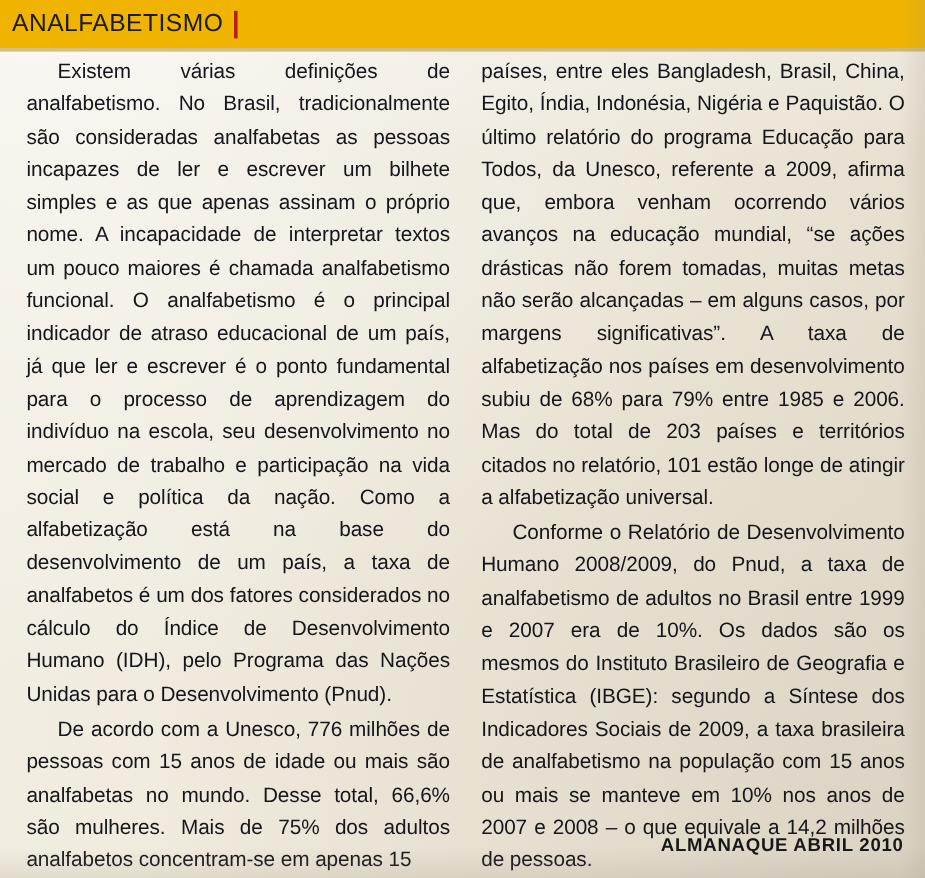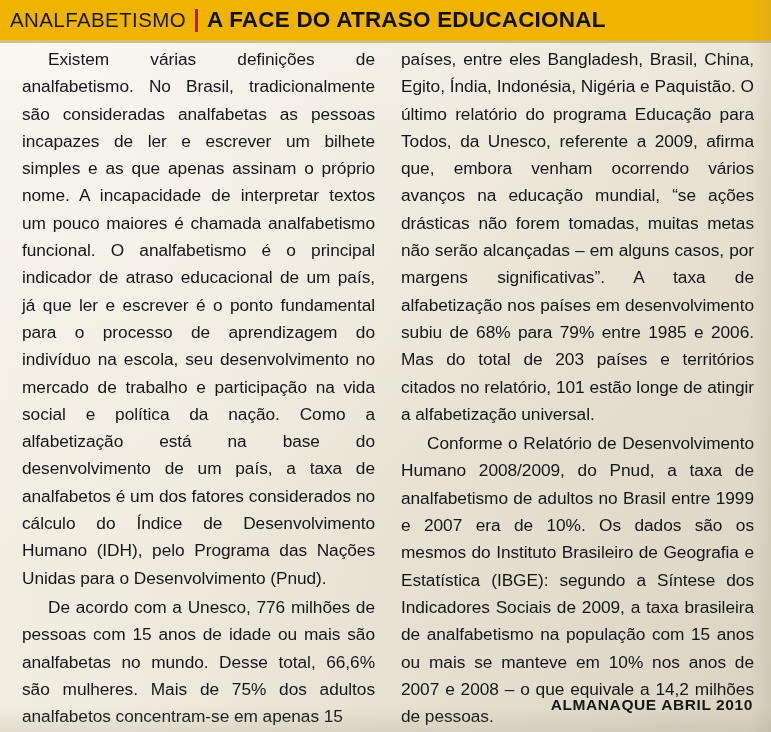--- a/index.html
+++ b/index.html
@@ -145,21 +145,20 @@
 </head>
 <body>
 
 <div class="page">
   <div class="paper-tint"></div>
 
   <div class="header-band"></div>
   <div class="header-inner">
     <span class="kicker">ANALFABETISMO</span>
     <span class="kicker-rule"></span>
-    <span class="headline">A FACE DO ATRASO EDUCACIONAL</span>
   </div>
   <div class="header-underline"></div>
 
   <div class="columns">
     <div class="col">
       <p>Existem várias definições de analfabetismo. No Brasil, tradicionalmente são consideradas analfabetas as pessoas incapazes de ler e escrever um bilhete simples e as que apenas assinam o próprio nome. A incapacidade de interpretar textos um pouco maiores é chamada analfabetismo funcional. O analfabetismo é o principal indicador de atraso educacional de um país, já que ler e escrever é o ponto fundamental para o processo de aprendizagem do indivíduo na escola, seu desenvolvimento no mercado de trabalho e participação na vida social e política da nação. Como a alfabetização está na base do desenvolvimento de um país, a taxa de analfabetos é um dos fatores considerados no cálculo do Índice de Desenvolvimento Humano (IDH), pelo Programa das Nações Unidas para o Desenvolvimento (Pnud).</p>
       <p>De acordo com a Unesco, 776 milhões de pessoas com 15 anos de idade ou mais são analfabetas no mundo. Desse total, 66,6% são mulheres. Mais de 75% dos adultos analfabetos concentram-se em apenas 15</p>
     </div>
     <div class="col">
       <p class="no-indent">países, entre eles Bangladesh, Brasil, China, Egito, Índia, Indonésia, Nigéria e Paquistão. O último relatório do programa Educação para Todos, da Unesco, referente a 2009, afirma que, embora venham ocorrendo vários avanços na educação mundial, “se ações drásticas não forem tomadas, muitas metas não serão alcançadas – em alguns casos, por margens significativas”. A taxa de alfabetização nos países em desenvolvimento subiu de 68% para 79% entre 1985 e 2006. Mas do total de 203 países e territórios citados no relatório, 101 estão longe de atingir a alfabetização universal.</p>

